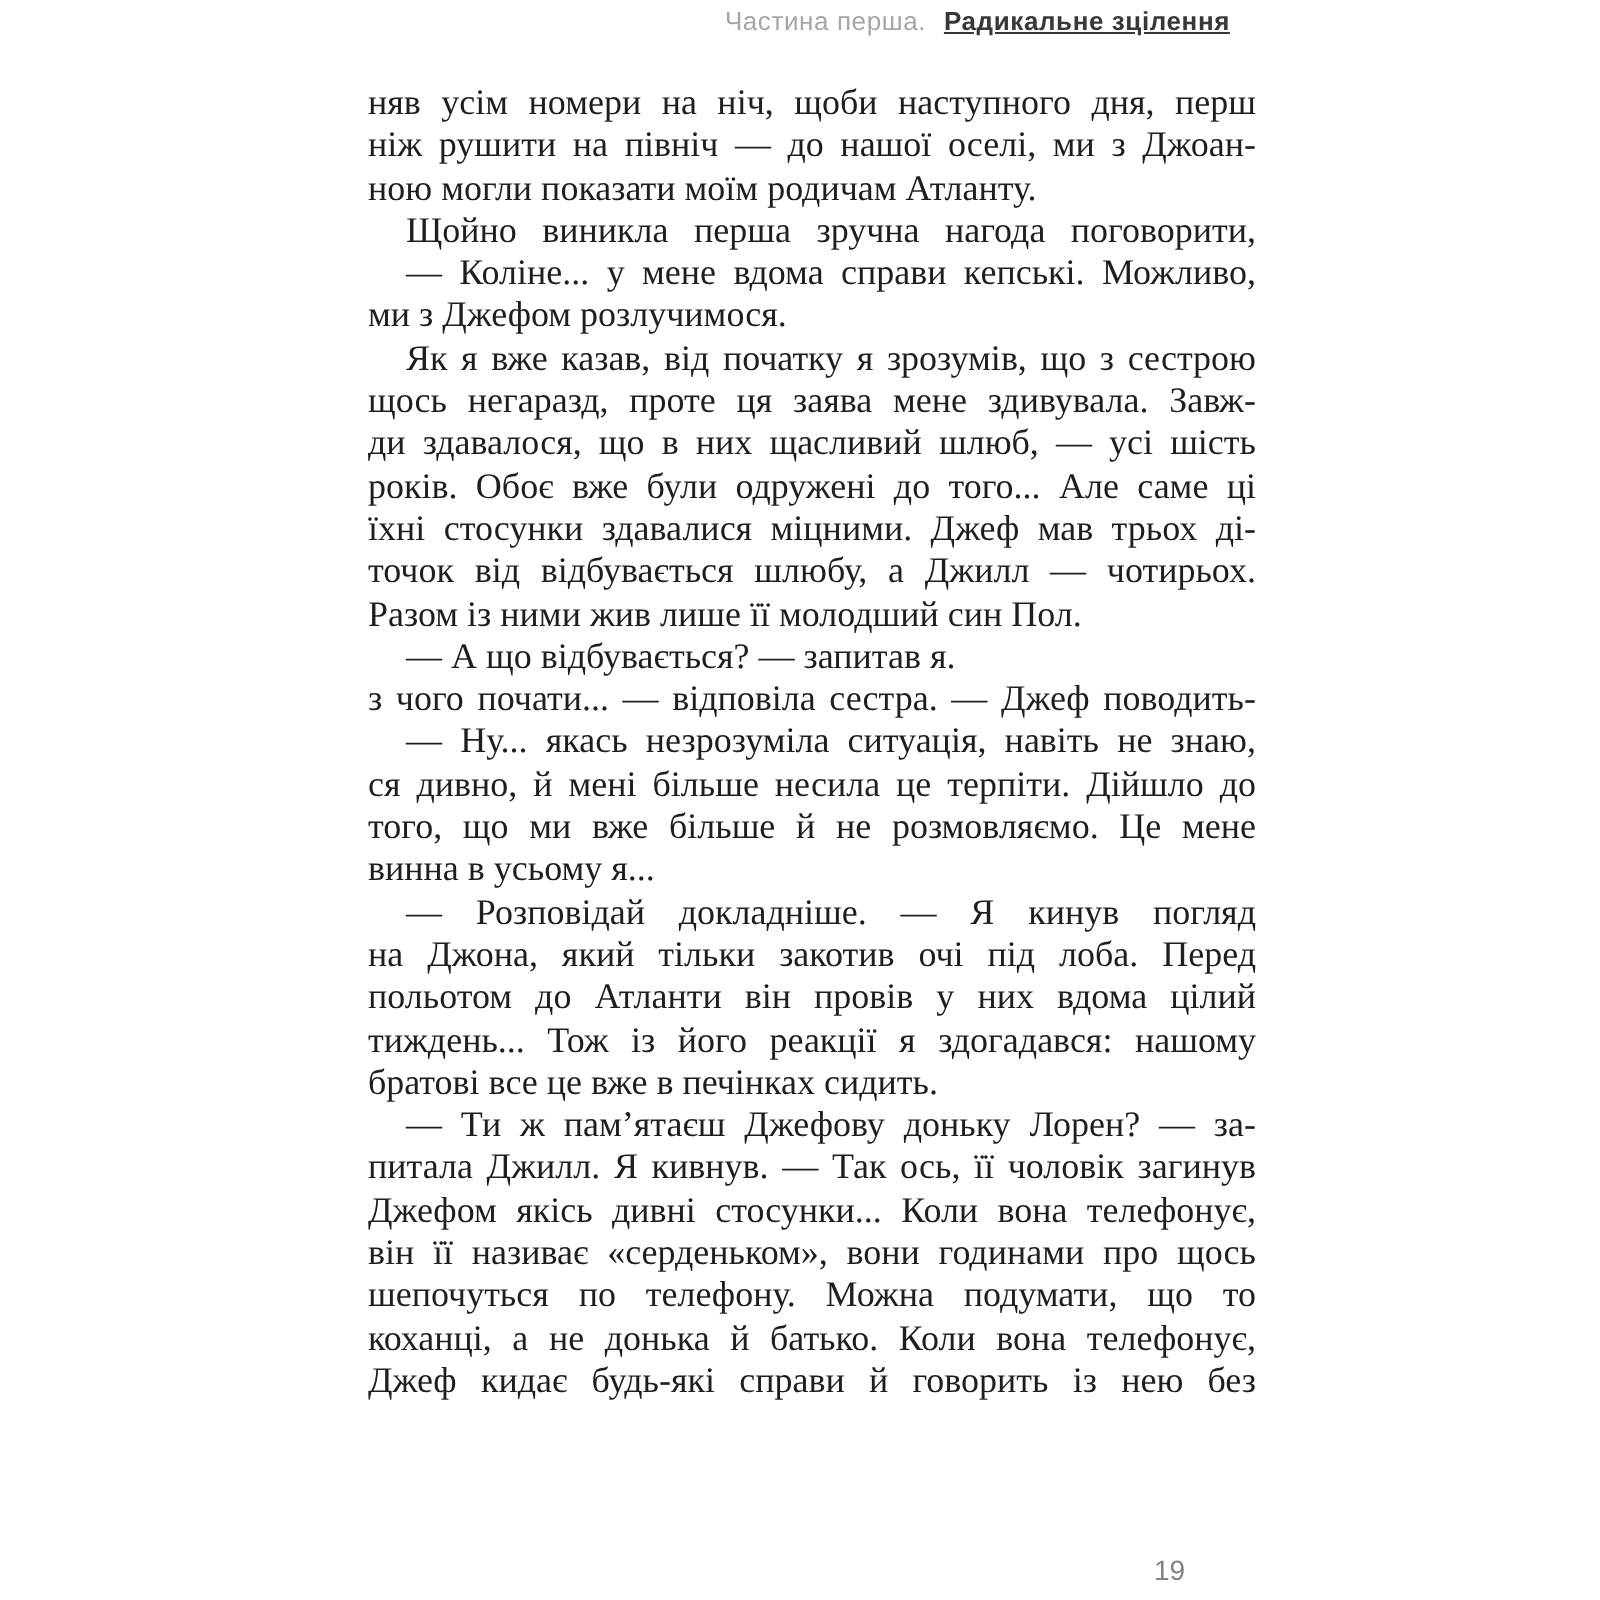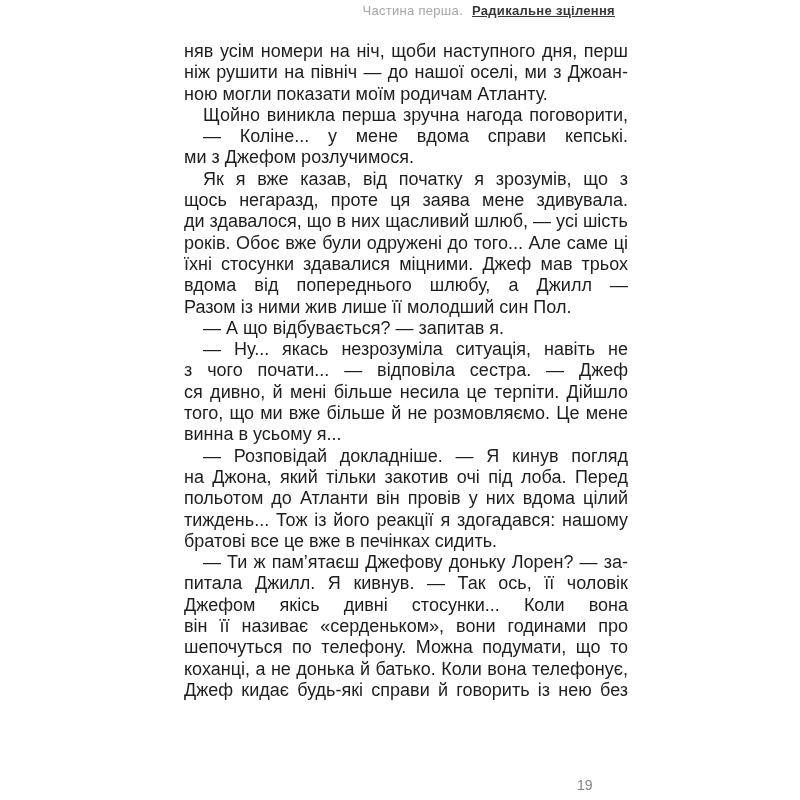--- a/index.html
+++ b/index.html
@@ -35,21 +35,21 @@
     font-weight: 700;
     margin-left: 5px;
     text-decoration: underline;
   }
   
   .text-block {
     position: absolute;
     left: 184px;
     top: 41px;
     width: 444px;
-    font-family: Liberation Sans, sans-serif;
+    font-family: Liberation Serif, serif;
     font-size: 18px;
     line-height: 21.3px;
     color: var(--body-text, #1e1e1e);
   }
   .line {
     text-align: justify;
     text-align-last: justify;
     height: 21.3px;
     overflow: hidden;
   }
@@ -85,25 +85,25 @@
       <div class="line">ніж рушити на північ — до нашої оселі, ми з Джоан-</div>
       <div class="line end">ною могли показати моїм родичам Атланту.</div>
       <div class="line indent">Щойно виникла перша зручна нагода поговорити,</div>
       <div class="line indent">— Коліне... у мене вдома справи кепські. Можливо,</div>
       <div class="line end">ми з Джефом розлучимося.</div>
       <div class="line indent">Як я вже казав, від початку я зрозумів, що з сестрою</div>
       <div class="line">щось негаразд, проте ця заява мене здивувала. Завж-</div>
       <div class="line">ди здавалося, що в них щасливий шлюб, — усі шість</div>
       <div class="line">років. Обоє вже були одружені до того... Але саме ці</div>
       <div class="line">їхні стосунки здавалися міцними. Джеф мав трьох ді-</div>
-      <div class="line">вдома від попереднього шлюбу, а Джилл — чотирьох.</div>
+      <div class="line">точок від відбувається шлюбу, а Джилл — чотирьох.</div>
       <div class="line end">Разом із ними жив лише її молодший син Пол.</div>
       <div class="line indent end">— А що відбувається? — запитав я.</div>
+      <div class="line">з чого почати... — відповіла сестра. — Джеф поводить-</div>
       <div class="line indent">— Ну... якась незрозуміла ситуація, навіть не знаю,</div>
-      <div class="line">з чого почати... — відповіла сестра. — Джеф поводить-</div>
       <div class="line">ся дивно, й мені більше несила це терпіти. Дійшло до</div>
       <div class="line">того, що ми вже більше й не розмовляємо. Це мене</div>
       <div class="line end">винна в усьому я...</div>
       <div class="line indent">— Розповідай докладніше. — Я кинув погляд</div>
       <div class="line">на Джона, який тільки закотив очі під лоба. Перед</div>
       <div class="line">польотом до Атланти він провів у них вдома цілий</div>
       <div class="line">тиждень... Тож із його реакції я здогадався: нашому</div>
       <div class="line end">братові все це вже в печінках сидить.</div>
       <div class="line indent">— Ти ж пам’ятаєш Джефову доньку Лорен? — за-</div>
       <div class="line">питала Джилл. Я кивнув. — Так ось, її чоловік загинув</div>

